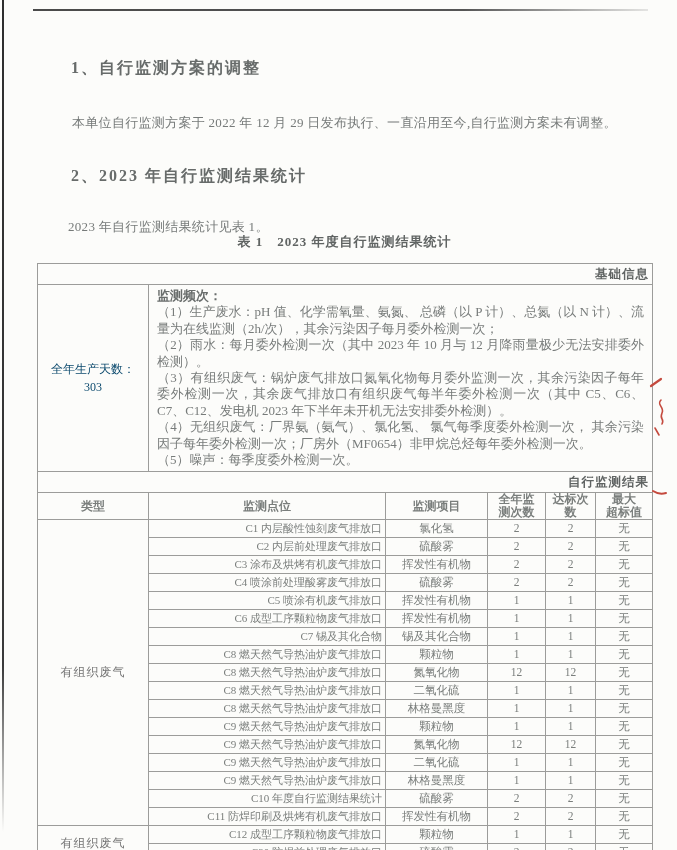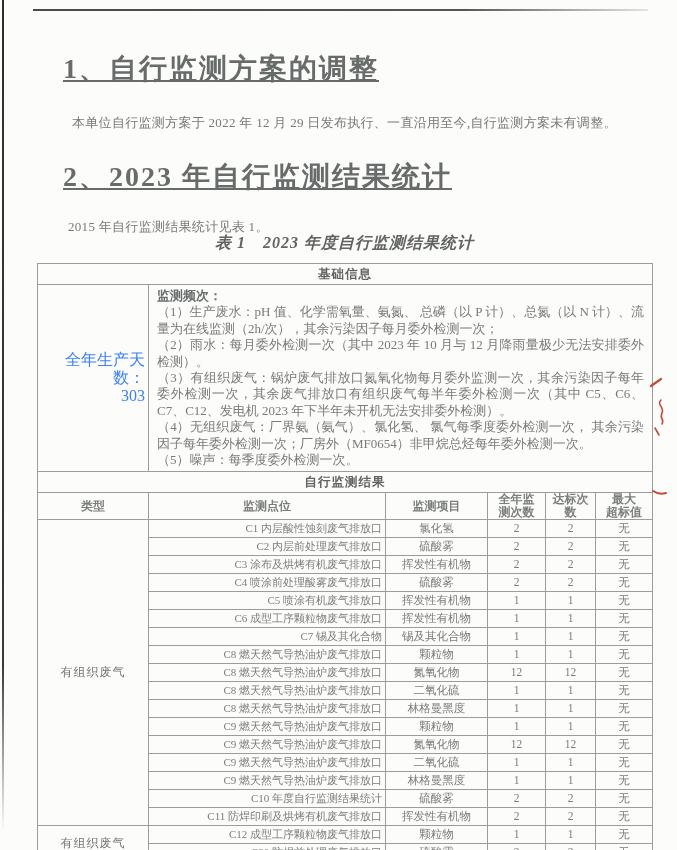--- a/index.html
+++ b/index.html
@@ -15,53 +15,52 @@
   .scan-edge-left{
     position:absolute;left:2px;top:0;width:2px;height:832px;
     background:linear-gradient(#2e2e2e 0%,#3a3a3a 80%,rgba(58,58,58,0) 100%);
   }
   .scan-edge-top{
     position:absolute;left:33px;top:9px;width:615px;height:2px;
     background:linear-gradient(90deg,#4a4a4a,#555 70%,rgba(90,90,90,.15));
   }
   .h1{
     position:absolute;left:55px;
-    font-size:28px;font-weight:bold;letter-spacing:2px;
-    color:#676b6a;margin:8px;text-decoration:underline;
+    font-size:16px;font-weight:bold;letter-spacing:2px;
+    color:#676b6a;margin:16px;
   }
   .h1.first{top:42px;}
   .h1.second{top:150px;}
   .para{
     position:absolute;font-size:13px;color:#767a79;margin:8px;
     letter-spacing:.3px;
   }
   .para.p1{left:64px;top:106px;}
   .para.p2{left:60px;top:210px;}
   .table-title{
     position:absolute;left:37px;top:233px;width:615px;
-    text-align:center;font-size:16px;font-weight:bold;color:#606463;
+    text-align:center;font-size:13px;font-weight:bold;color:#606463;
     letter-spacing:1px;
-    font-style:italic;
   }
   table.report{
     position:absolute;left:37px;top:263px;width:615px;
     border-collapse:collapse;table-layout:fixed;
     font-size:12px;color:#7a7e7c;
   }
   table.report td,table.report th{
     border:1px solid #9c9c9a;
     padding:0 3px;
     vertical-align:middle;
   }
   .sec-hdr{
-    text-align:center;font-weight:bold;color:#606463;
+    text-align:right;font-weight:bold;color:#606463;
     height:20px;font-size:12.5px;letter-spacing:1px;
   }
   .label-cell{
-    text-align:right;font-size:16px;color:#3b82f6;line-height:18px;
+    text-align:center;font-size:12px;color:#0c4a6e;line-height:18px;
   }
   .freq-cell{
     padding:3px 8px 3px 8px !important;
     line-height:16.4px;font-size:13px;color:#777b7a;
   }
   .freq-title{font-weight:bold;color:#696d6c;}
   .freq-item{text-align:justify;}
   .col-hdr th{
     height:26px;text-align:center;font-weight:bold;color:#64686
 7;
@@ -80,21 +79,21 @@
 
 <div class="page">
 
   <div class="scan-edge-left"></div>
   <div class="scan-edge-top"></div>
 
   <h1 class="h1 first">1、自行监测方案的调整</h1>
   <p class="para p1">本单位自行监测方案于 2022 年 12 月 29 日发布执行、一直沿用至今,自行监测方案未有调整。</p>
 
   <h1 class="h1 second">2、2023 年自行监测结果统计</h1>
-  <p class="para p2">2015 年自行监测结果统计见表 1。</p>
+  <p class="para p2">2023 年自行监测结果统计见表 1。</p>
 
   <div class="table-title">表 1　2023 年度自行监测结果统计</div>
 
   <table class="report">
     <colgroup>
       <col style="width:111px">
         <col style="width:237px">
         <col style="width:102px">
       <col style="width:58px">
         <col style="width:50px">

